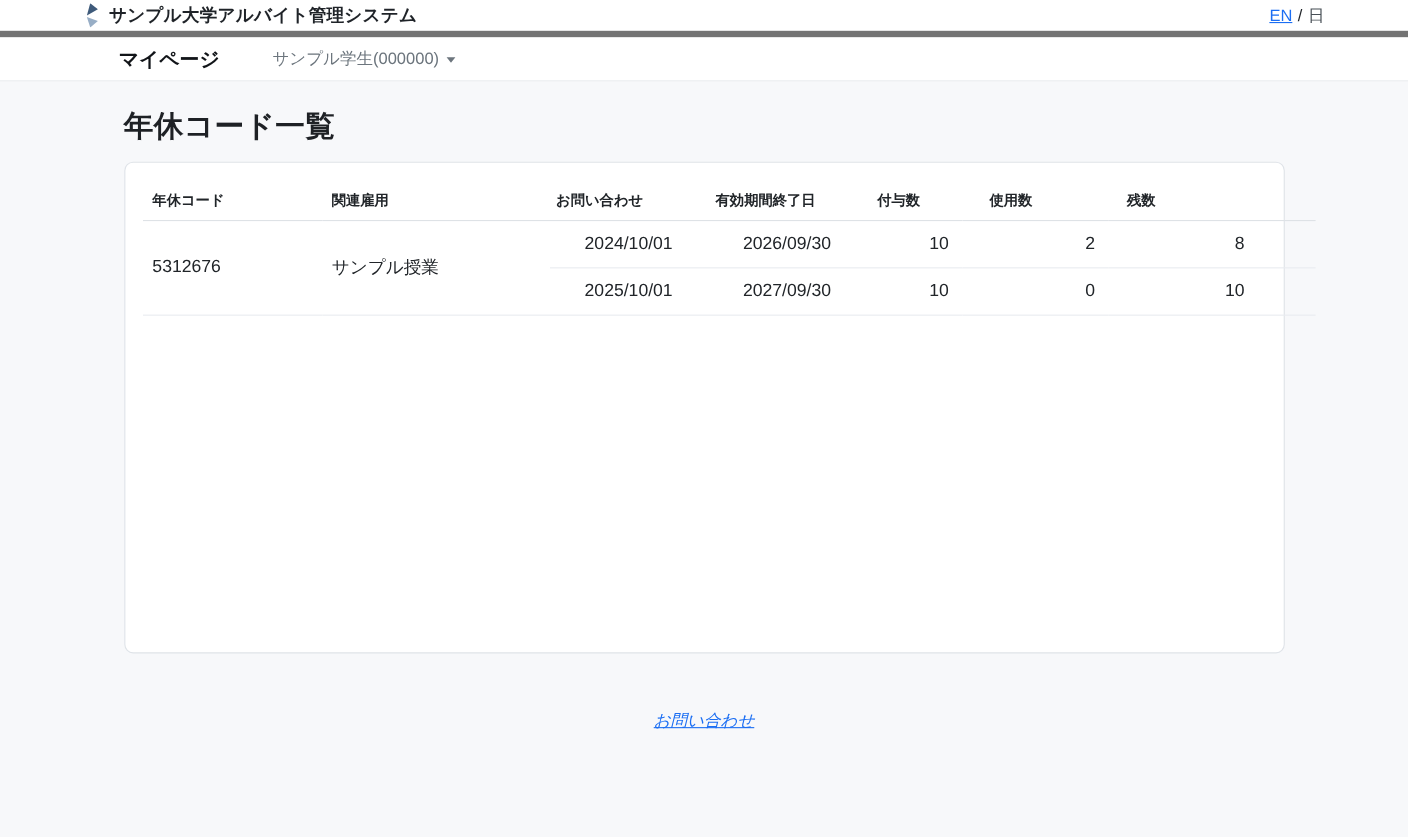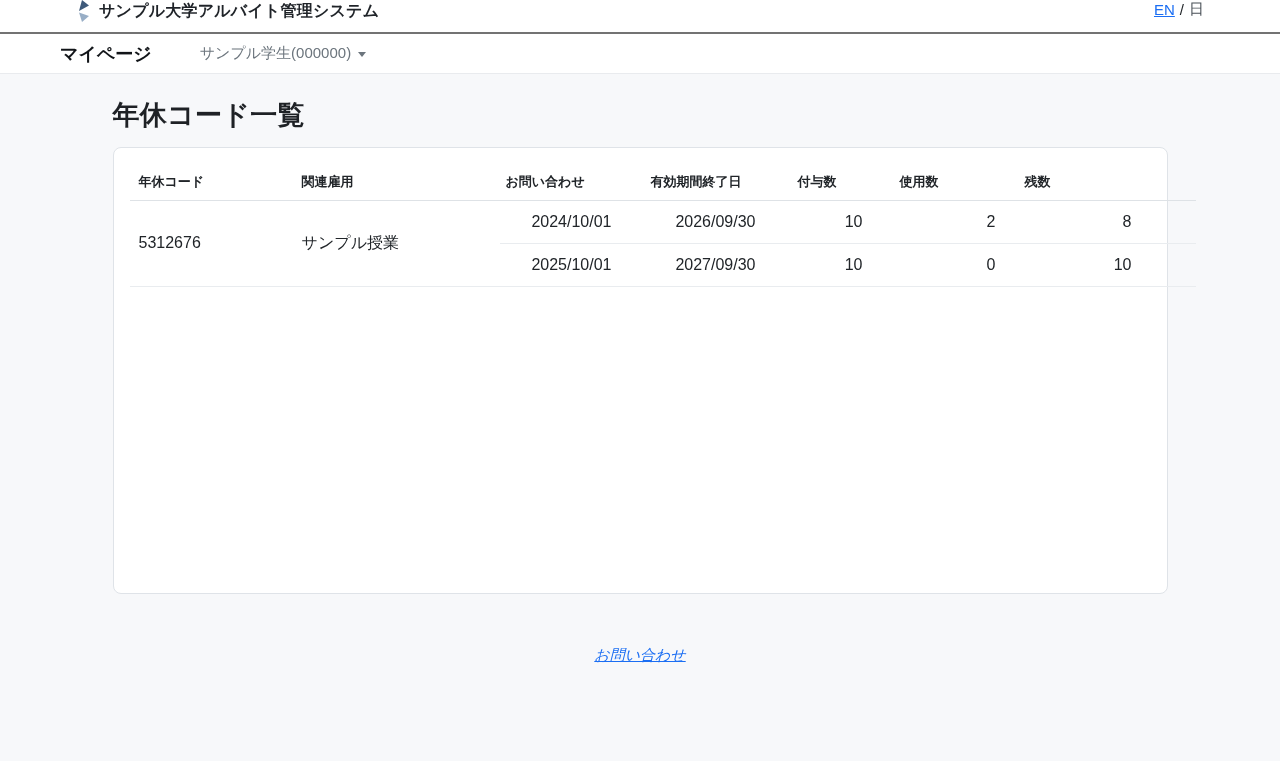--- a/index.html
+++ b/index.html
@@ -8,42 +8,42 @@
     font-family: "Liberation Sans", "DejaVu Sans", sans-serif;
     background: #f7f8fa;
     color: #212529;
     overflow: hidden;
   }
 
   
   .appbar {
     height: 34px;
     background: #ffffff;
-    border-bottom: 2px solid #737373;
+    border-bottom: 6px solid #737373;
     display: flex;
-    align-items: flex-start;
+    align-items: center;
     justify-content: space-between;
-    padding: 0 76px;
+    padding: 8px 76px;
   }
   .brand { display: flex; align-items: center; gap: 7px; text-decoration: none; color: #1f2328; cursor: pointer; }
   .brand-logo { display: inline-flex; width: 16px; height: 22px; }
   .brand-title { font-size: 16px; font-weight: 700; letter-spacing: 0.2px; }
   .lang-switch { font-size: 15px; display: flex; align-items: center; gap: 5px; }
   .lang-en { color: #1b6ef3; text-decoration: underline; cursor: pointer; }
   .lang-sep { color: #212529; }
   .lang-ja { color: #495057; }
 
   
   .navbar {
     height: 40px;
     background: #ffffff;
     border-bottom: 1px solid #e9ebee;
     display: flex;
     align-items: center;
-    padding: 0 60px;
+    padding: 0 108px;
     gap: 48px;
   }
   .nav-mypage { font-size: 18px; font-weight: 700; color: #111418; cursor: pointer; }
   .user-dropdown { font-size: 15px; color: #6c757d; display: inline-flex; align-items: center; gap: 7px; cursor: pointer; justify-content: flex-end; }
   .caret-down {
     width: 0; height: 0; display: inline-block;
     border-left: 4.5px solid transparent;
     border-right: 4.5px solid transparent;
     border-top: 5px solid #6c757d;
     margin-top: 2px;

